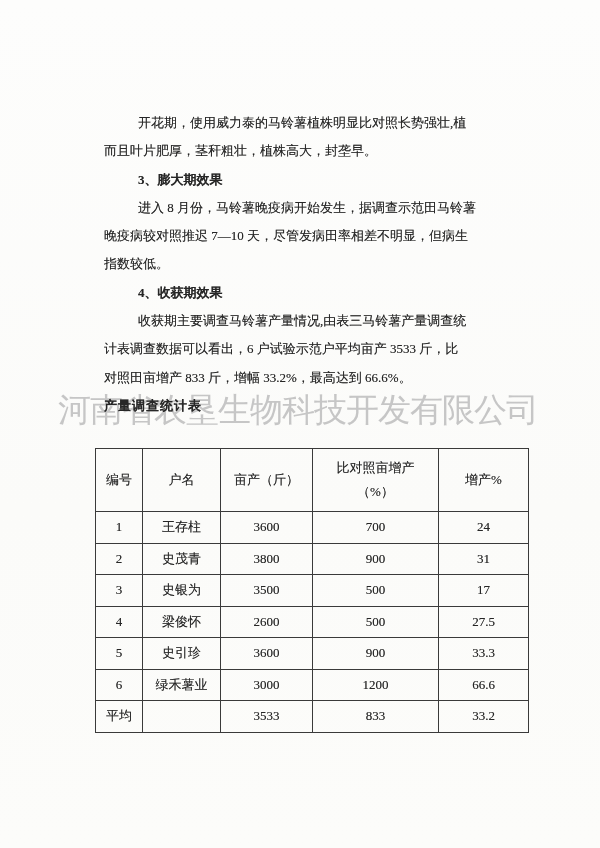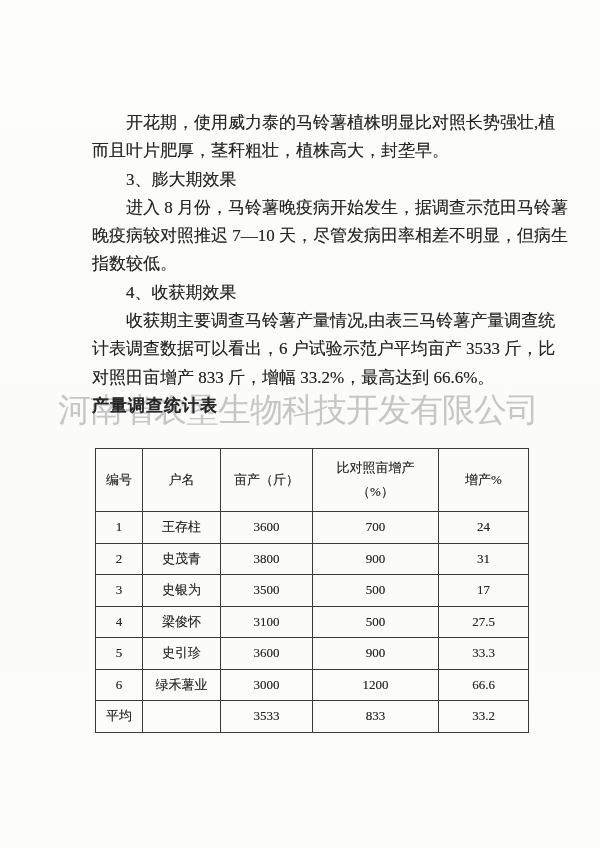--- a/index.html
+++ b/index.html
@@ -20,34 +20,34 @@
     width: 490px;
     font-size: 33px;
     letter-spacing: -1px;
     white-space: nowrap;
     color: #c6c6c6;
     z-index: 1;
     font-family: Liberation Sans, sans-serif;
   }
   .content {
     position: absolute;
-    top: 109px; left: 92px;
+    top: 109px; left: 104px;
     width: 414px;
     z-index: 2;
     color: #262626;
-    font-size: 17px;
+    font-size: 13px;
     text-shadow: 0 0 0.6px rgba(50,50,50,0.55);
   }
   .line {
     height: 28.3px;
     line-height: 28.3px;
     white-space: nowrap;
   }
   .line.indent { padding-left: 34px; }
-  .line.heading { padding-left: 34px; font-weight: normal; }
+  .line.heading { padding-left: 34px; font-weight: bold; }
   .table-title {
     height: 28.3px;
     line-height: 28.3px;
     font-weight: bold;
     letter-spacing: 1px;
   }
   table.survey {
     position: absolute;
     top: 448px; left: 95px;
     z-index: 2;
@@ -131,21 +131,21 @@
         <tr>
           <td>3</td>
           <td>史银为</td>
           <td>3500</td>
           <td>500</td>
           <td>17</td>
         </tr>
         <tr>
           <td>4</td>
           <td>梁俊怀</td>
-          <td>3100</td>
+          <td>2600</td>
           <td>500</td>
           <td>27.5</td>
         </tr>
         <tr>
           <td>5</td>
           <td>史引珍</td>
           <td>3600</td>
           <td>900</td>
           <td>33.3</td>
         </tr>

